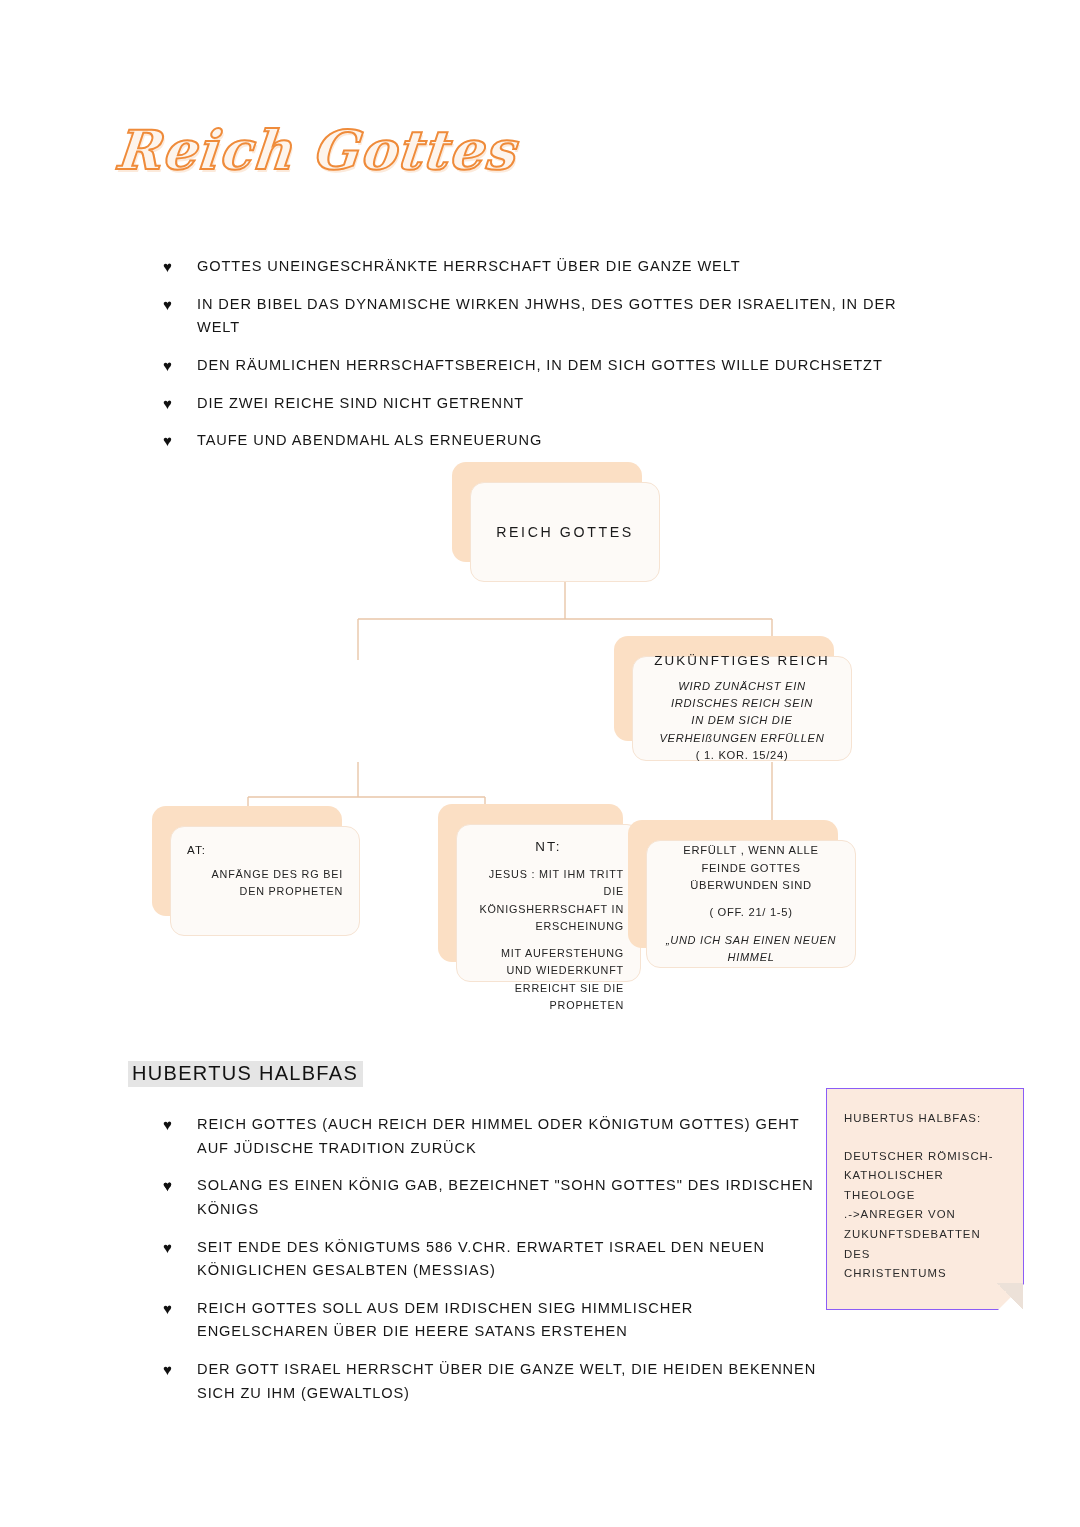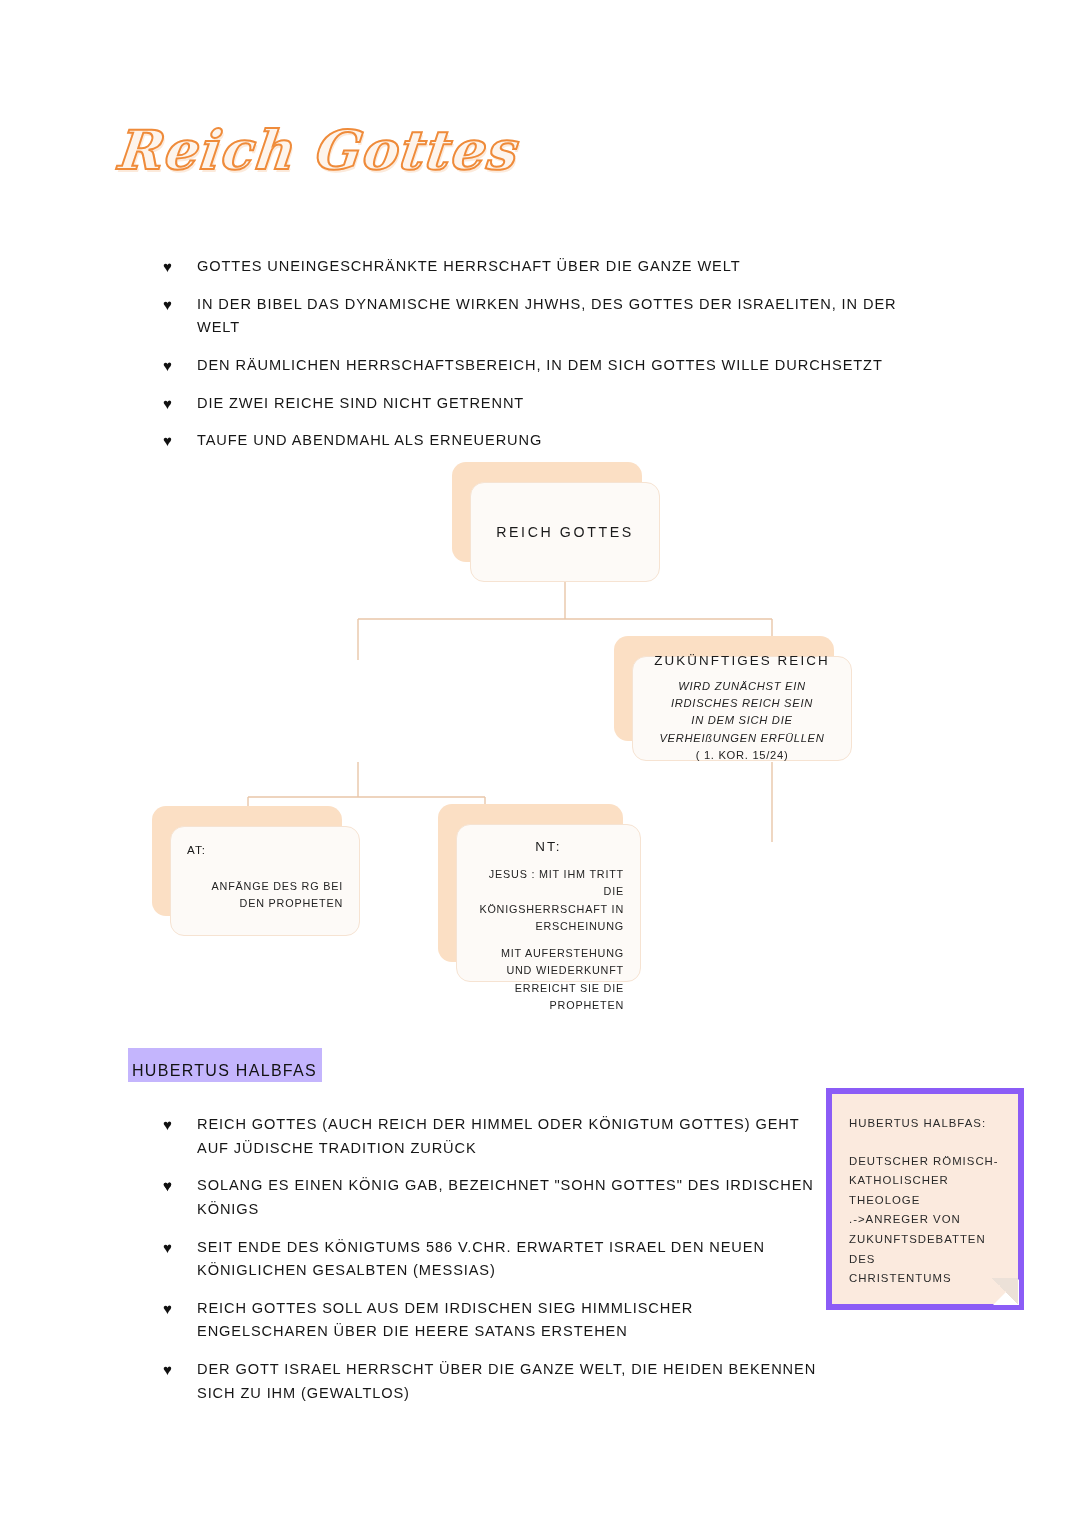--- a/index.html
+++ b/index.html
@@ -69,23 +69,23 @@
   #list-bottom { left: 163px; top: 1113px; width: 660px; }
   #list-bottom li { margin-bottom: 14px; }
 
   
   #halbfas-heading {
     position: absolute;
     left: 128px;
     top: 1062px;
   }
   #halbfas-heading span {
-    background: #c4b5fd;
-    padding: 14px 5px 3px 4px;
-    font-size: 16px;
+    background: #e5e5e5;
+    padding: 1px 5px 3px 4px;
+    font-size: 20px;
     letter-spacing: 1.3px;
     font-weight: 400;
     color: #121212;
   }
 
   
   #flow {
     position: absolute;
     left: 0;
     top: 0;
@@ -186,21 +186,21 @@
   #node-root .card-title { margin-bottom: 0; font-size: 14.2px; letter-spacing: 2.6px; }
 
   
   #sticky {
     position: absolute;
     left: 826px;
     top: 1088px;
     width: 198px;
     height: 222px;
     background: #fbeade;
-    border: 6px solid #8b5cf6;
+    border: 1px solid #8b5cf6;
     box-sizing: border-box;
     padding: 20px 17px;
     font-size: 11.4px;
     letter-spacing: 1px;
     line-height: 1.72;
     color: #2a2a2a;
   }
   #sticky .note-title { margin-bottom: 18px; }
   #sticky .note-line { }
   #sticky .fold {
@@ -286,35 +286,44 @@
     <div class="card">
       <div class="card-title">ZUKÜNFTIGES REICH</div>
       <div class="card-sub">WIRD ZUNÄCHST EIN IRDISCHES REICH SEIN</div>
       <div class="card-sub">IN DEM SICH DIE VERHEIßUNGEN ERFÜLLEN</div>
       <div class="card-line">( 1. KOR. 15/24)</div>
     </div>
   </div>
 
   <div class="node" id="node-at">
     <div class="shadow"></div>
-    <div class="card" style="justify-content:flex-start;gap:12px;">
+    <div class="card" style="justify-content:flex-start;">
       <div class="card-label">AT:</div>
       <div class="card-para">ANFÄNGE DES RG BEI DEN PROPHETEN</div>
     </div>
   </div>
 
   <div class="node" id="node-nt">
     <div class="shadow"></div>
     <div class="card" style="justify-content:flex-start;">
       <div class="card-title" style="margin-bottom:12px;">NT:</div>
       <div class="card-para">JESUS : MIT IHM TRITT DIE KÖNIGSHERRSCHAFT IN ERSCHEINUNG</div>
       <div class="card-para">MIT AUFERSTEHUNG UND WIEDERKUNFT ERREICHT SIE DIE PROPHETEN</div>
     </div>
   </div>
 
+  <div class="node" id="node-erfuellt">
+    <div class="shadow"></div>
+    <div class="card">
+      <div class="card-line">ERFÜLLT , WENN ALLE FEINDE GOTTES</div>
+      <div class="card-line" style="margin-bottom:10px;">ÜBERWUNDEN SIND</div>
+      <div class="card-line" style="margin-bottom:10px;">( OFF. 21/ 1-5)</div>
+      <div class="card-italic">„UND ICH SAH EINEN NEUEN HIMMEL</div>
+    </div>
+  </div>
 
 </div>
 
 <div id="halbfas-heading">
   <span>HUBERTUS HALBFAS</span>
 </div>
 
 <ul id="list-bottom" class="bullet-list">
   <li>
     <span class="heart">♥</span>

